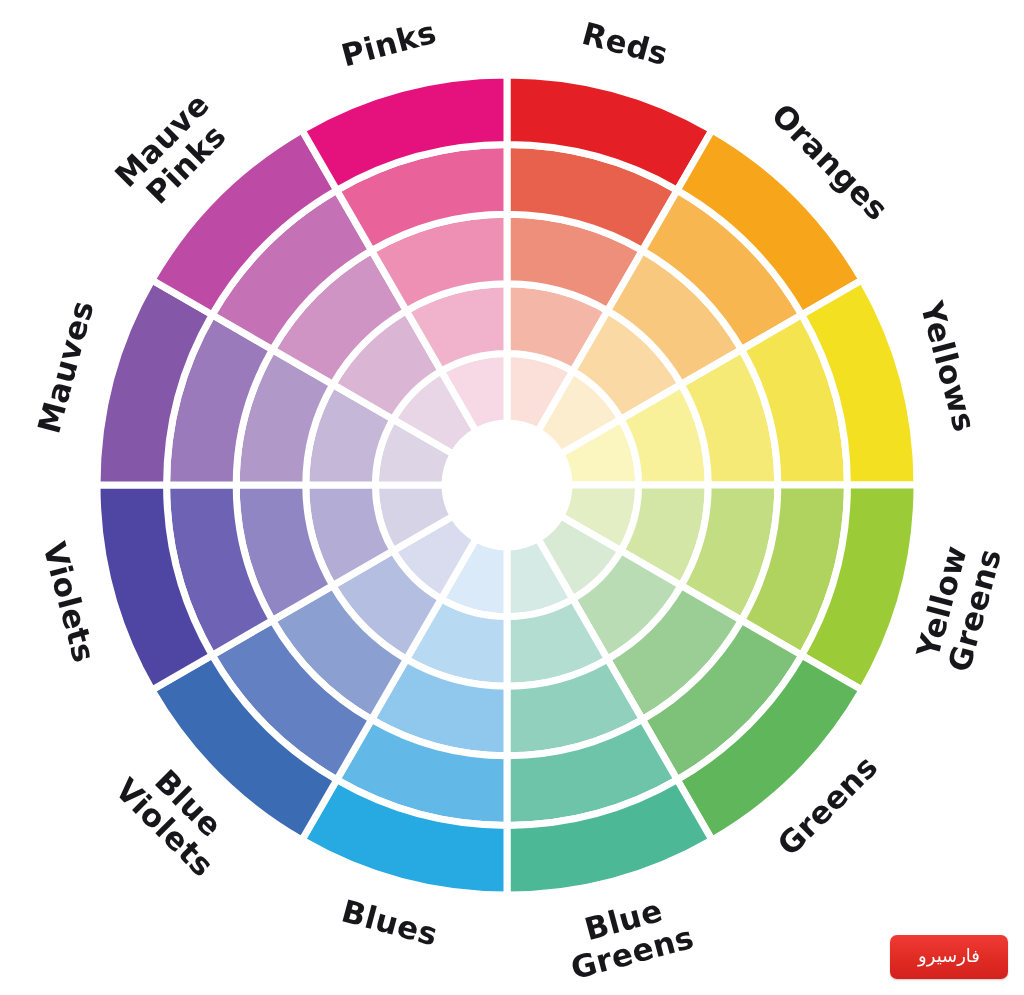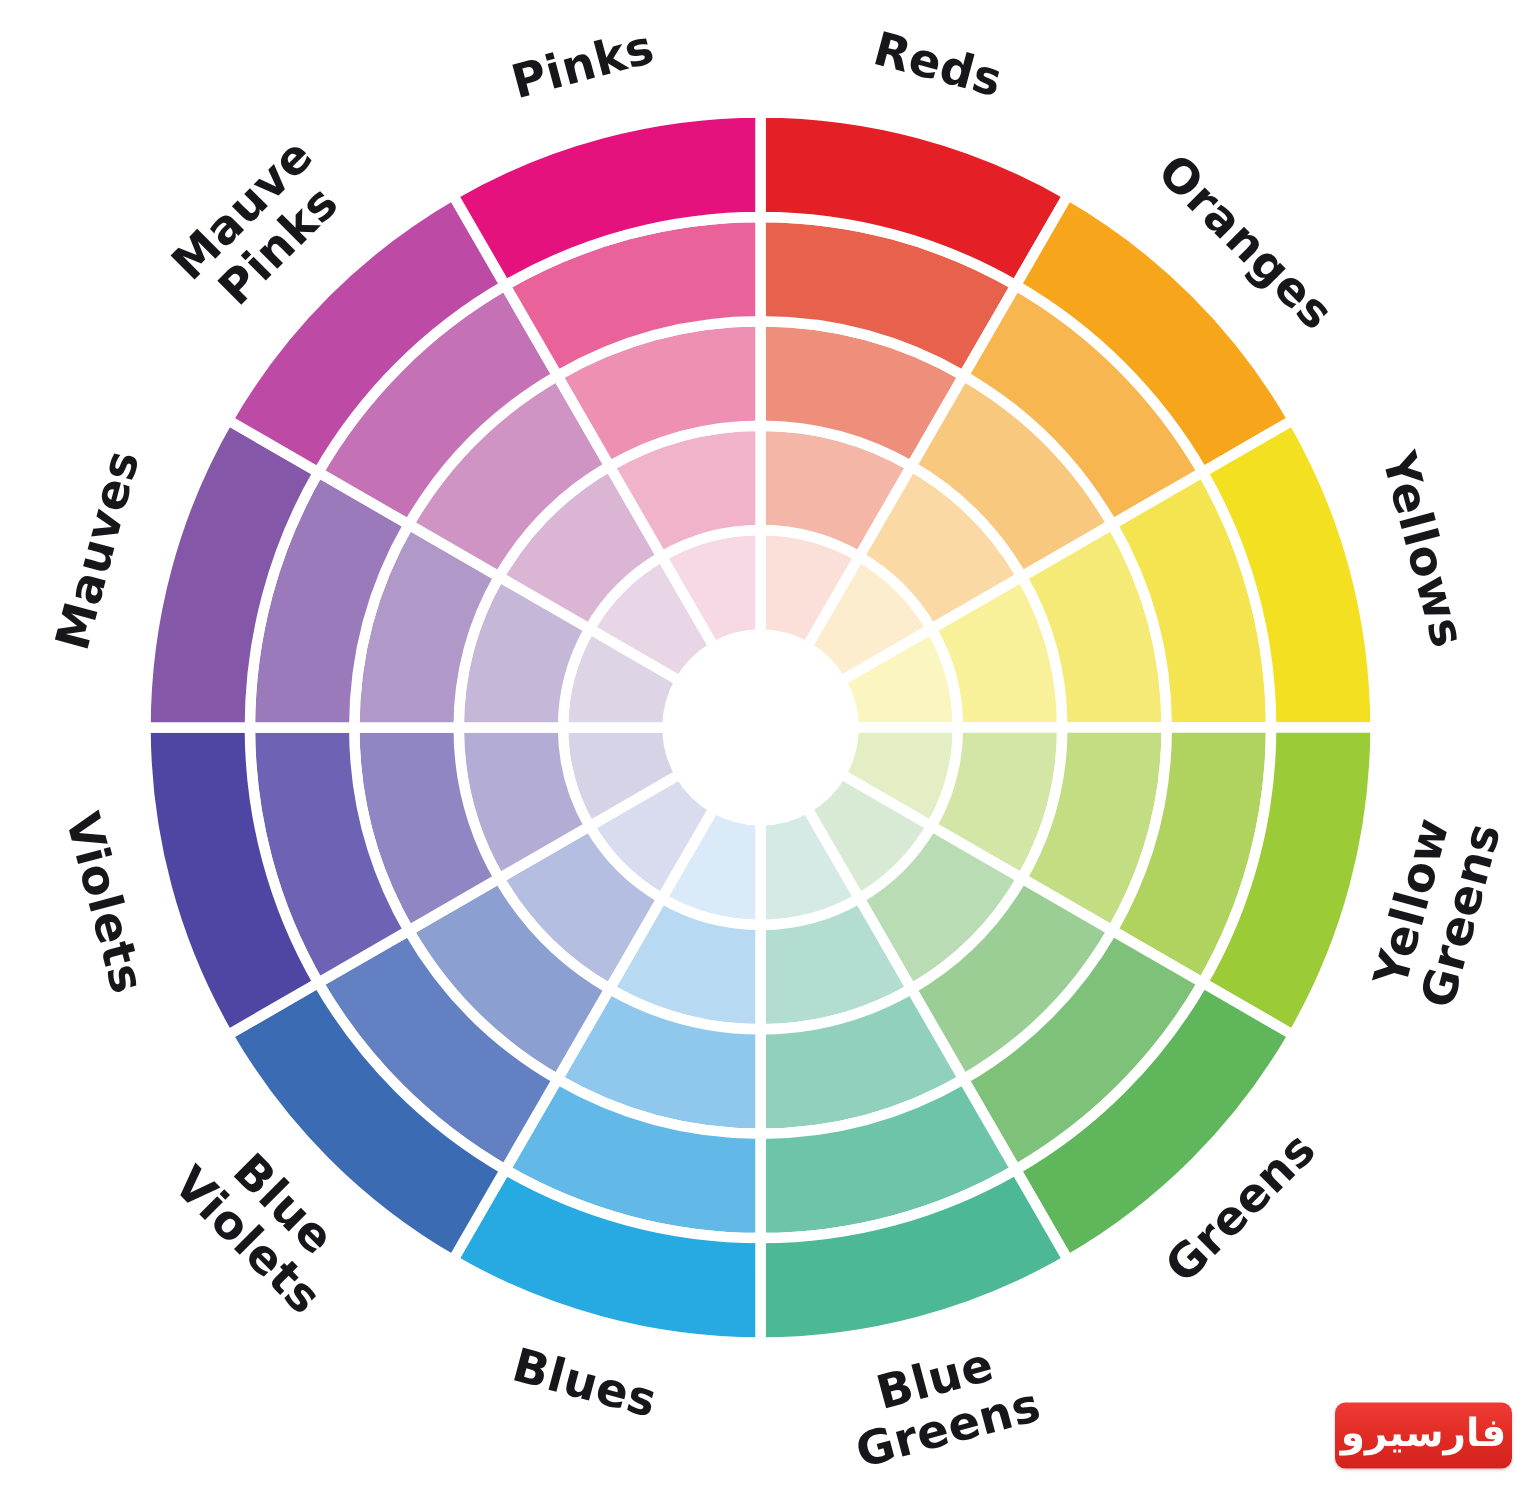--- a/index.html
+++ b/index.html
@@ -50,22 +50,22 @@
     border-radius: 7px;
     background: linear-gradient(180deg, #ef3b35 0%, #e02b24 55%, #d4211c 100%);
     box-shadow: 0 1px 2px rgba(0,0,0,0.22);
     display: flex;
     align-items: center;
     justify-content: center;
   }
   #watermark-text {
     color: #ffffff;
     font-family: "DejaVu Sans", "Liberation Sans", sans-serif;
-    font-weight: bold;
-    font-size: 26px;
+    font-weight: normal;
+    font-size: 18px;
     direction: rtl;
     line-height: 1;
     padding-bottom: 3px;
   }
 </style>
 </head>
 <body>
 
 <div id="wheel-stage">
   <svg id="wheel-svg" viewBox="0 0 1024 995">

